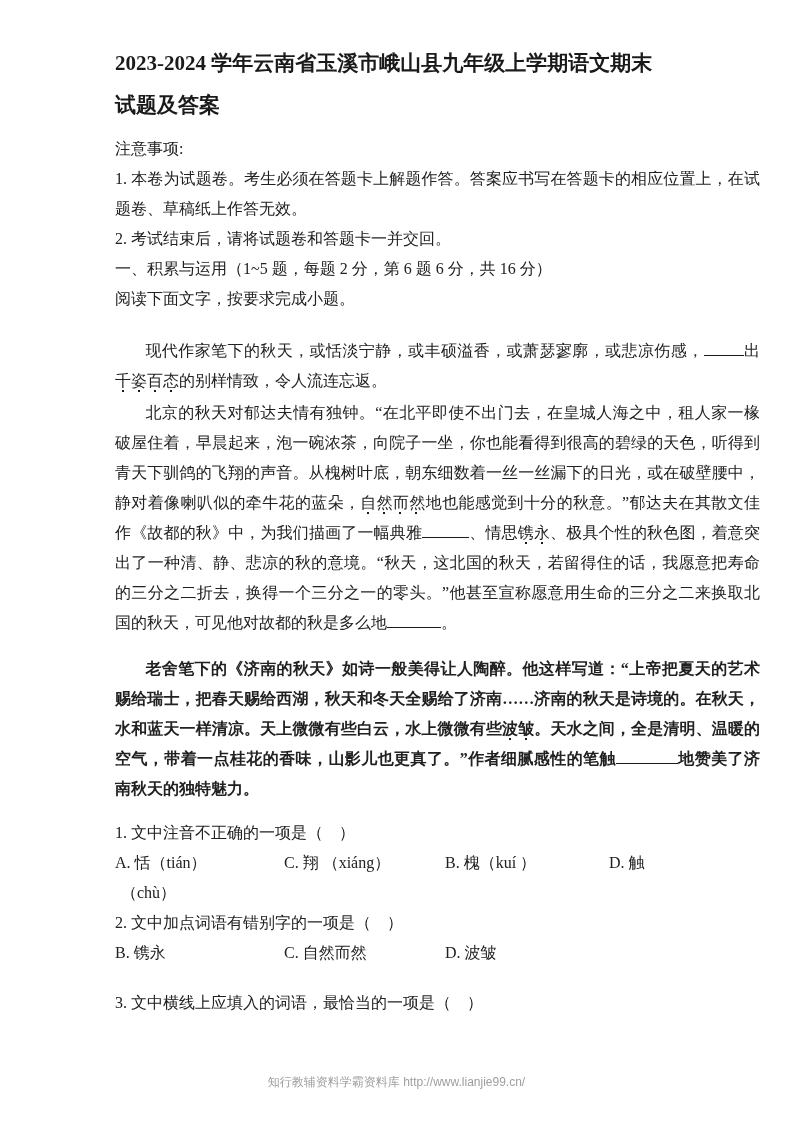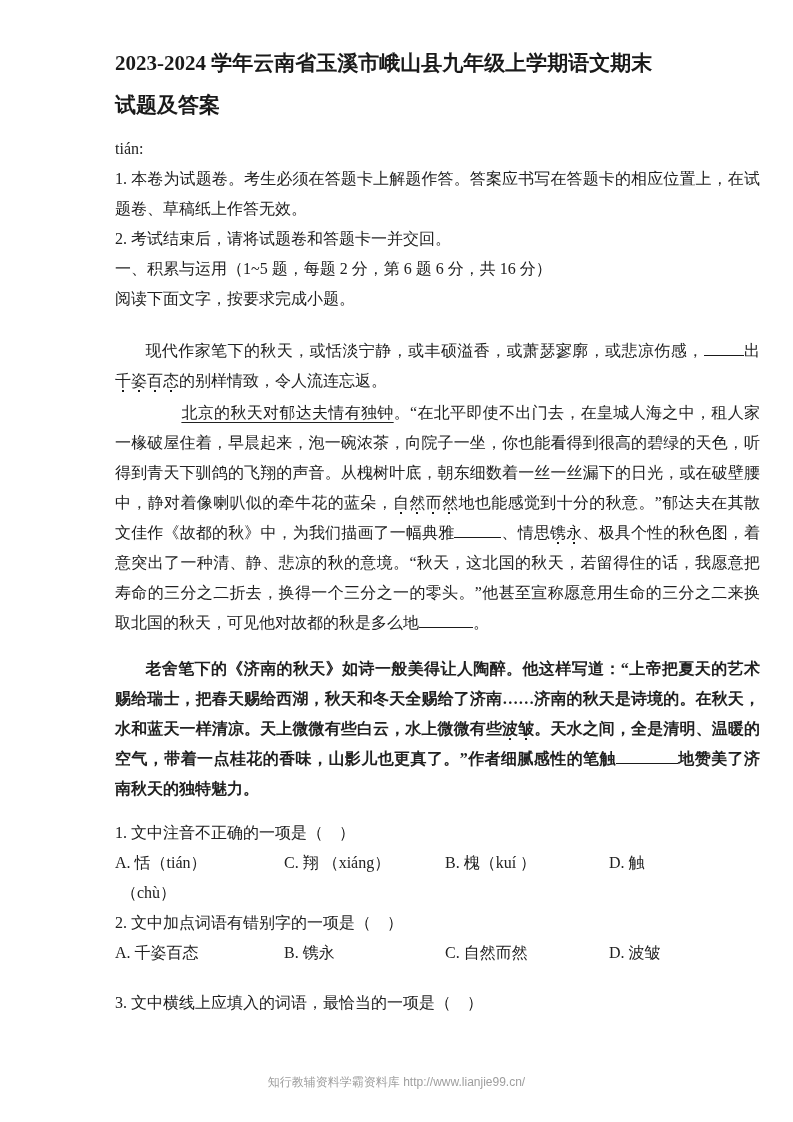--- a/index.html
+++ b/index.html
@@ -41,24 +41,22 @@
   .mt2 { margin-top: 2px; }
   .mt3 { margin-top: 16px; font-weight: bold; }
   .q1 { margin-top: 14px; }
   .q3 { margin-top: 20px; }
   .options {
     display: grid;
     grid-template-columns: 169px 161px 164px 1fr;
   }
   .overflow-line { padding-left: 6px; }
   .seg-underline {
-    text-decoration: underline;
     text-decoration-thickness: 1px;
     text-underline-offset: 4px;
-    margin-left: 36px;
   }
   .seg-dots {
     padding-bottom: 5px;
     background-image: radial-gradient(circle, #1a1a1a 1.3px, rgba(0,0,0,0) 1.5px);
     background-size: 16px 6px;
     background-repeat: repeat-x;
     background-position: left bottom;
   }
   .seg-blank {
     display: inline-block;
@@ -82,21 +80,21 @@
 <body>
 
 <div class="page">
   <div class="content">
 
     <h1 class="title">
       <span class="title-line">2023-2024 学年云南省玉溪市峨山县九年级上学期语文期末</span>
       <span class="title-line">试题及答案</span>
     </h1>
 
-    <p class="body-text notice-heading">tián:</p>
+    <p class="body-text notice-heading">注意事项:</p>
     <p class="body-text">1. 本卷为试题卷。考生必须在答题卡上解题作答。答案应书写在答题卡的相应位置上，在试题卷、草稿纸上作答无效。</p>
     <p class="body-text">2. 考试结束后，请将试题卷和答题卡一并交回。</p>
 
     <p class="body-text">一、积累与运用（1~5 题，每题 2 分，第 6 题 6 分，共 16 分）</p>
     <p class="body-text">阅读下面文字，按要求完成小题。</p>
 
     <p class="body-text indent"><span>现代作家笔下的秋天，或恬淡宁静，或丰硕溢香，或萧瑟寥廓，或悲凉伤感，</span><span class="seg-blank" style="width: 40px;"></span><span>出</span><span class="seg-dots">千姿百态</span><span>的别样情致，令人流连忘返。</span></p>
     <p class="body-text indent mt2"><span class="seg-underline">北京的秋天对郁达夫情有独钟</span><span>。“在北平即使不出门去，在皇城人海之中，租人家一椽破屋住着，早晨起来，泡一碗浓茶，向院子一坐，你也能看得到很高的碧绿的天色，听得到青天下驯鸽的飞翔的声音。从槐树叶底，朝东细数着一丝一丝漏下的日光，或在破壁腰中，静对着像喇叭似的牵牛花的蓝朵，</span><span class="seg-dots">自然而然</span><span>地也能感觉到十分的秋意。”郁达夫在其散文佳作《故都的秋》中，为我们描画了一幅典雅</span><span class="seg-blank" style="width: 47px;"></span><span>、情思</span><span class="seg-dots">镌永</span><span>、极具个性的秋色图，着意突出了一种清、静、悲凉的秋的意境。“秋天，这北国的秋天，若留得住的话，我愿意把寿命的三分之二折去，换得一个三分之一的零头。”他甚至宣称愿意用生命的三分之二来换取北国的秋天，可见他对故都的秋是多么地</span><span class="seg-blank" style="width: 54px;"></span><span>。</span></p>
     <p class="body-text indent mt3"><span>老舍笔下的《济南的秋天》如诗一般美得让人陶醉。他这样写道：“上帝把夏天的艺术赐给瑞士，把春天赐给西湖，秋天和冬天全赐给了济南……济南的秋天是诗境的。在秋天，水和蓝天一样清凉。天上微微有些白云，水上微微有些</span><span class="seg-dots">波皱</span><span>。天水之间，全是清明、温暖的空气，带着一点桂花的香味，山影儿也更真了。”作者细腻感性的笔触</span><span class="seg-blank" style="width: 62px;"></span><span>地赞美了济南秋天的独特魅力。</span></p>
 
@@ -104,21 +102,20 @@
     <div class="body-text options">
       <span>A. 恬（tián）</span>
       <span>C. 翔 （xiáng）</span>
       <span>B. 槐（kuí ）</span>
       <span>D. 触</span>
     </div>
     <p class="body-text overflow-line">（chù）</p>
 
     <p class="body-text">2.  文中加点词语有错别字的一项是（　）</p>
     <div class="body-text options">
-      <span>A. 千姿百态</span>
       <span>B. 镌永</span>
       <span>C. 自然而然</span>
       <span>D. 波皱</span>
     </div>
 
     <p class="body-text q3">3.  文中横线上应填入的词语，最恰当的一项是（　）</p>
 
   </div>
 
   <div class="footer">

